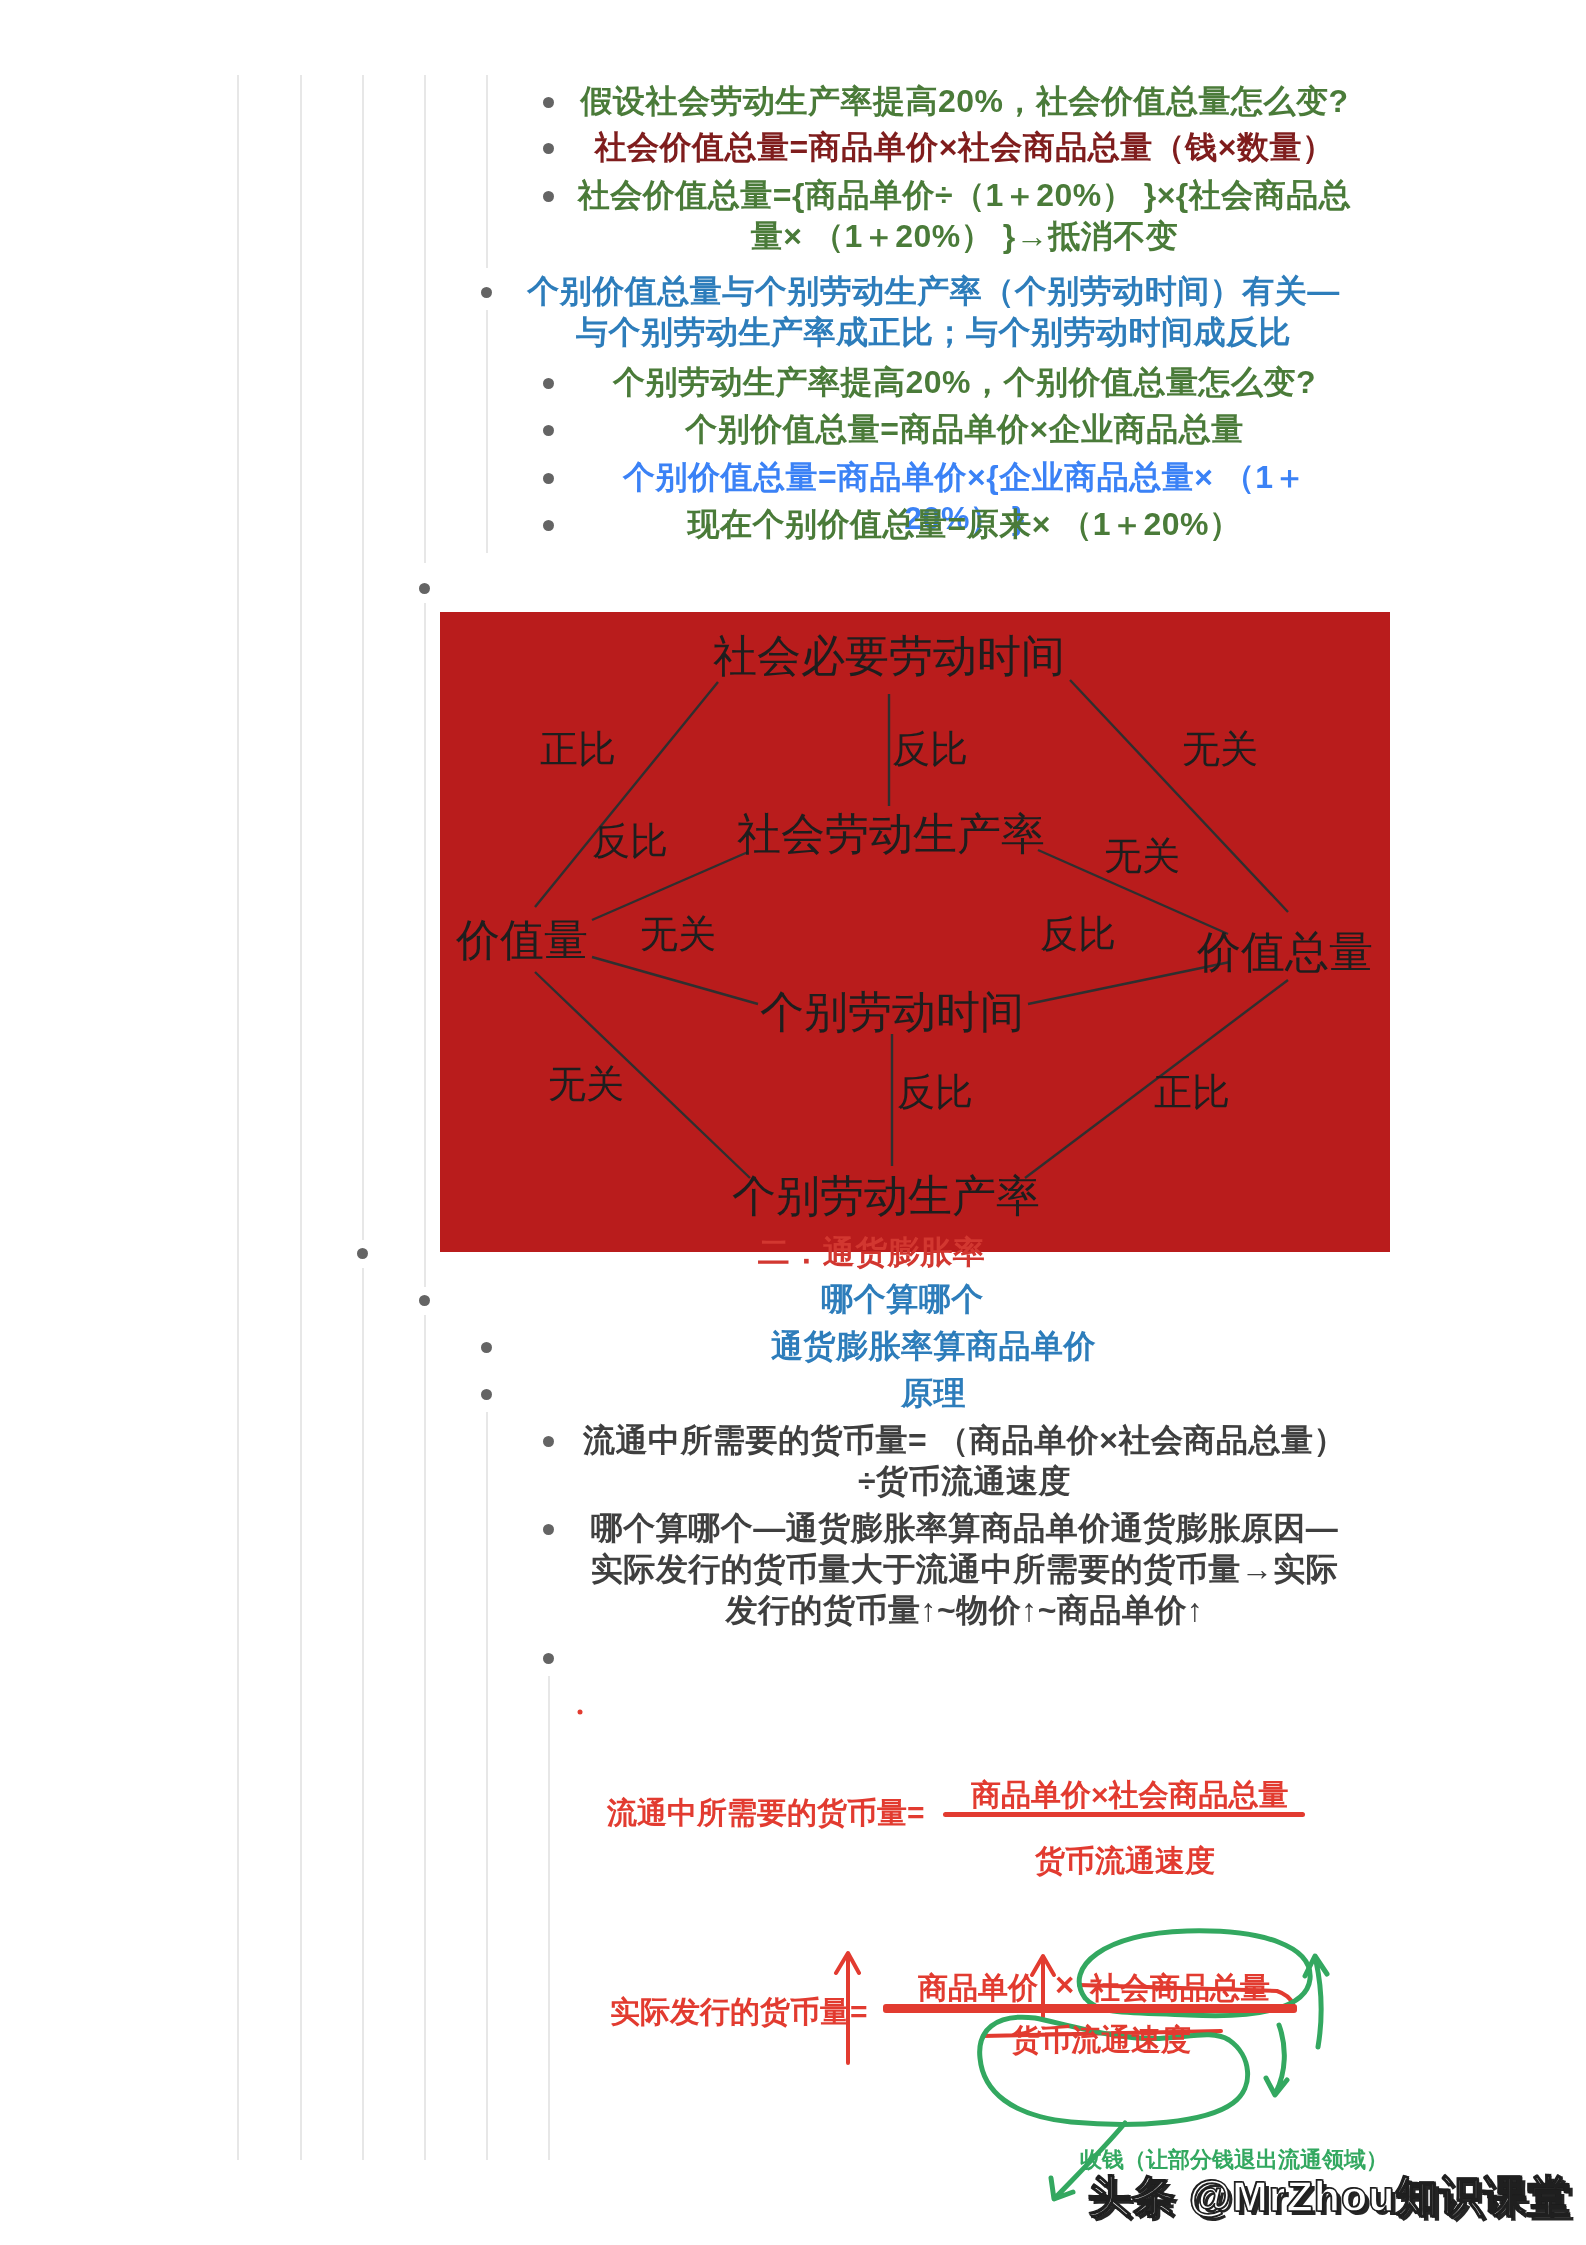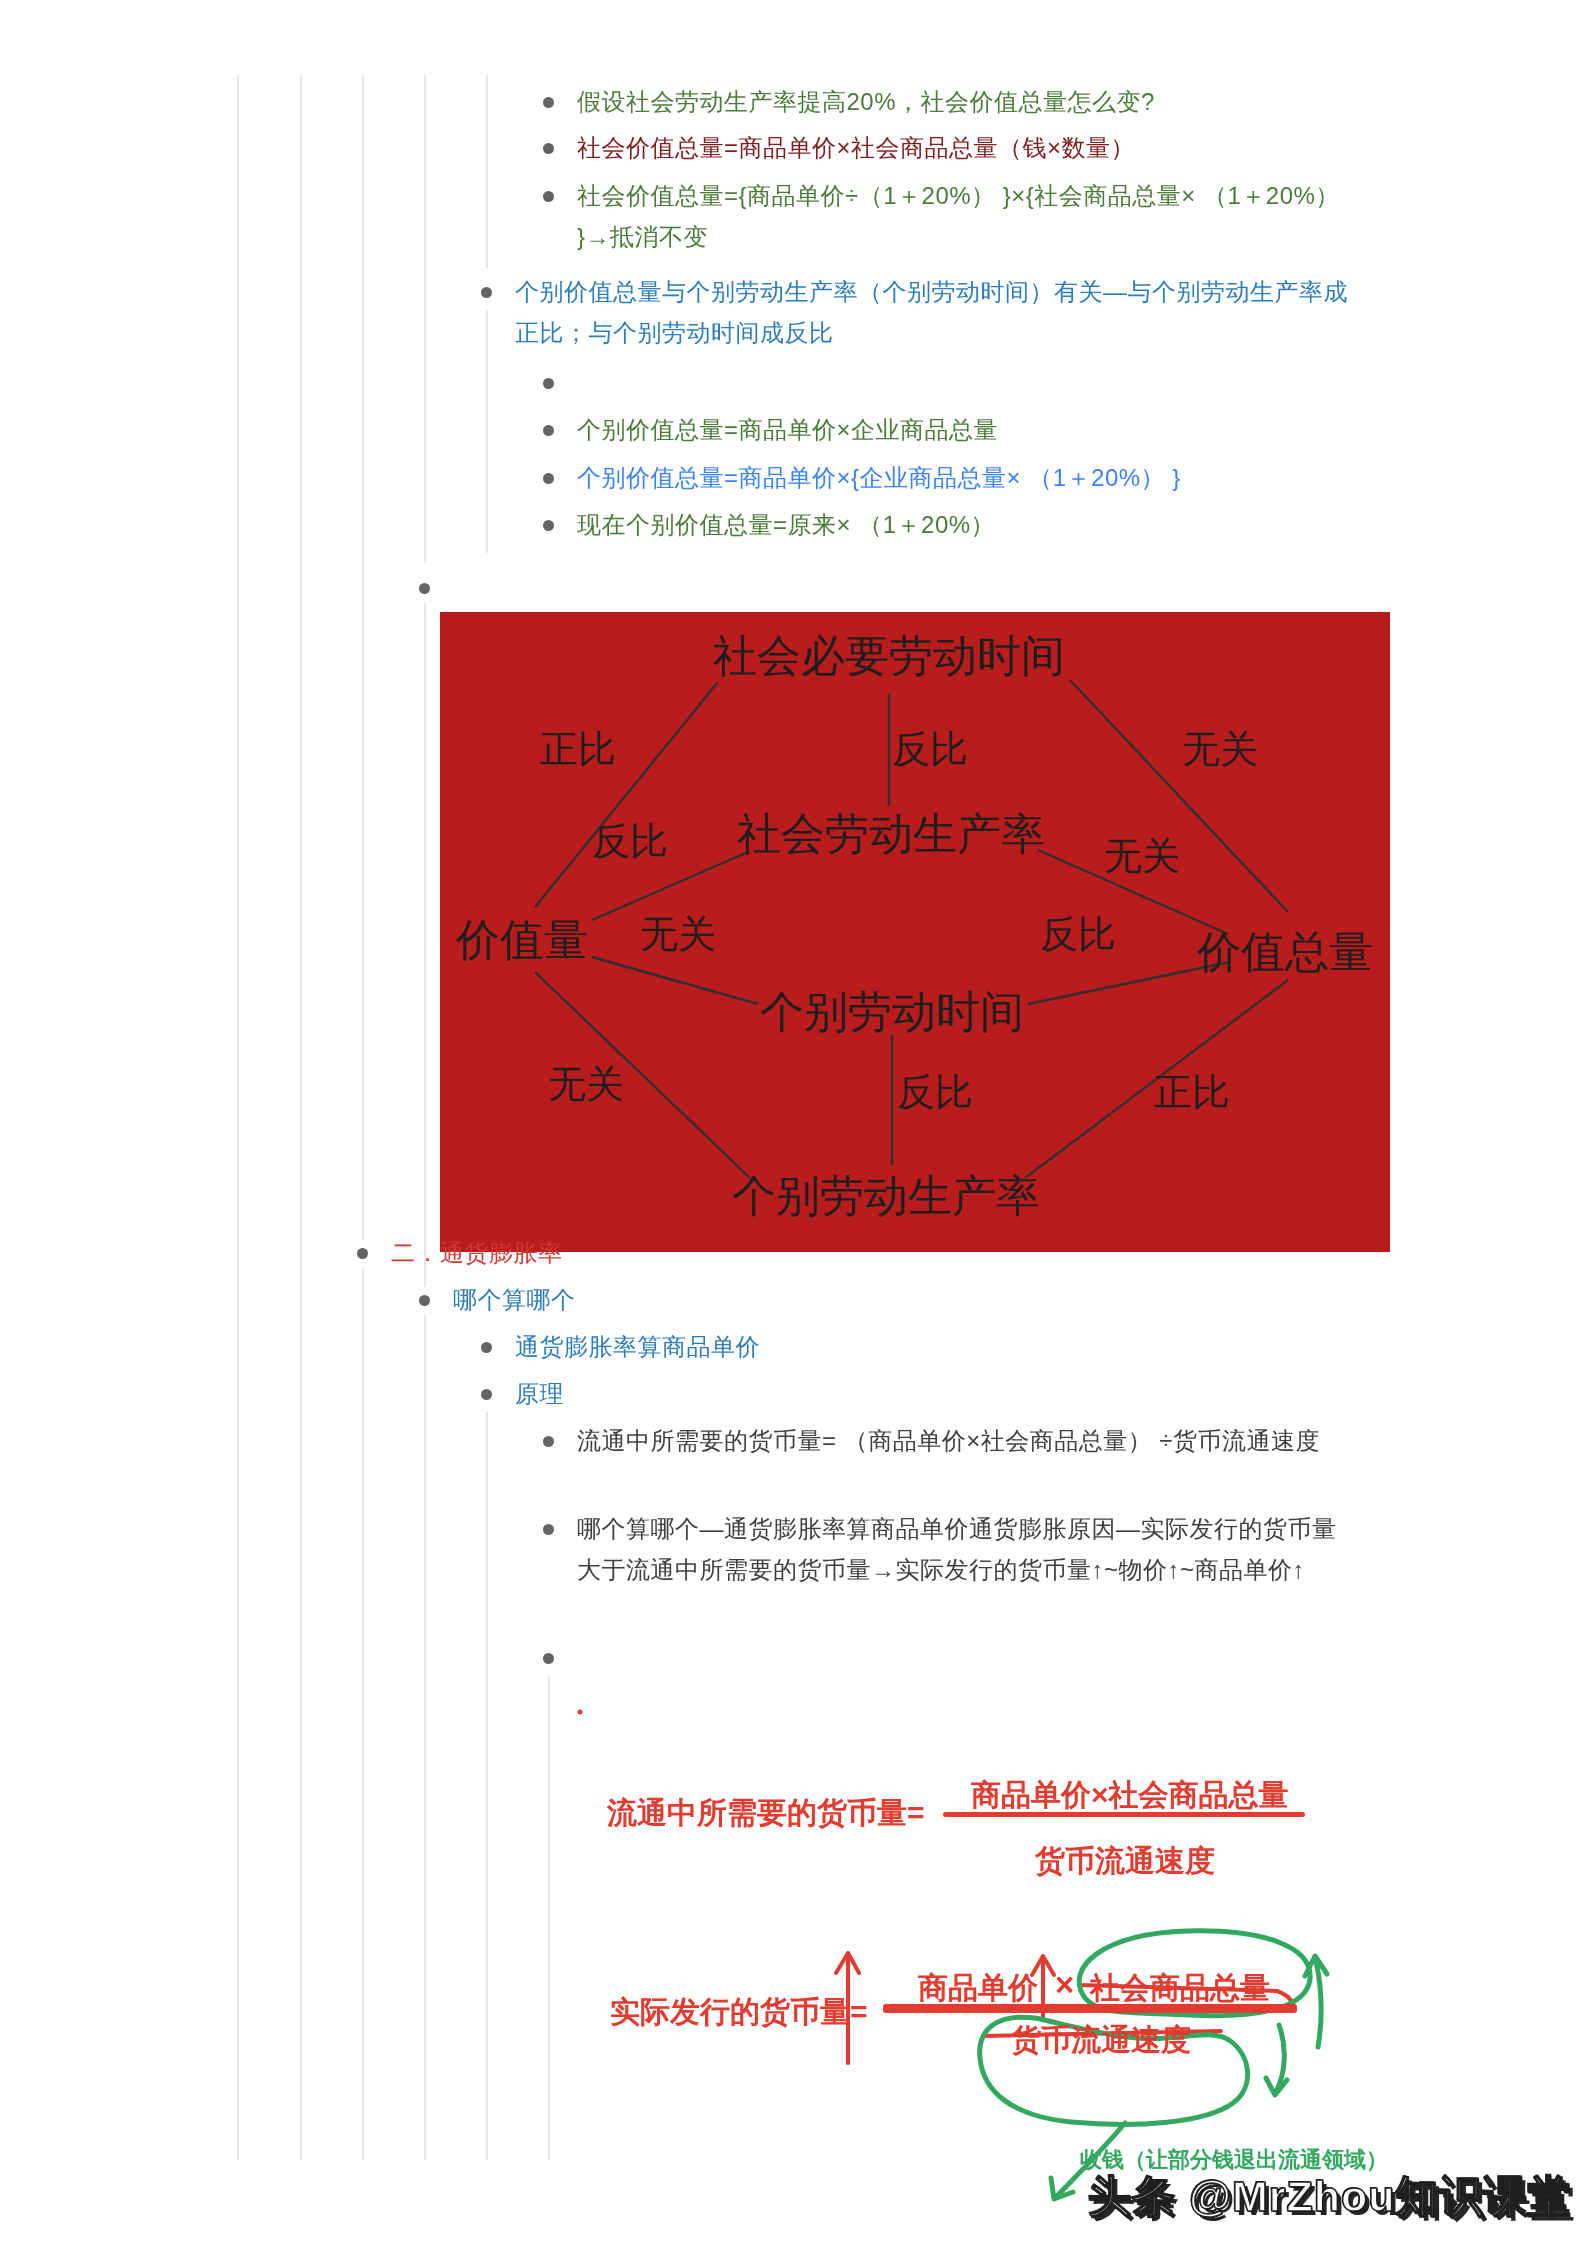--- a/index.html
+++ b/index.html
@@ -1,21 +1,21 @@
 <!DOCTYPE html>
 <html><head>
 <meta charset="utf-8">
 <style>
   html,body{margin:0;padding:0;background:#ffffff;}
   body{width:1586px;height:2245px;position:relative;overflow:hidden;
        font-family:"Liberation Sans","DejaVu Sans",sans-serif;}
   #page{position:absolute;inset:0;}
   .guide{position:absolute;width:2px;background:#e7e7e7;}
   .bullet{position:absolute;width:11px;height:11px;border-radius:50%;background:#646464;}
-  .oitem{position:absolute;font-size:24px;font-weight:400;line-height:41px;letter-spacing:.5px;}
+  .oitem{position:absolute;font-size:32px;font-weight:700;line-height:41px;letter-spacing:.5px;text-align:center;}
   .diagram{position:absolute;left:440px;top:612px;width:950px;height:640px;background:#b91c1c;}
   .dg-node{font-family:"Liberation Serif","DejaVu Serif",serif;font-size:44px;fill:#1e1e1e;}
   .dg-label{font-family:"Liberation Serif","DejaVu Serif",serif;font-size:38px;fill:#1e1e1e;}
   .dg-edge{stroke:#2f2f2f;stroke-width:2.4;}
   .hw{position:absolute;left:565px;top:1695px;width:915px;height:515px;background:#fff;}
   .hw .t{position:absolute;font-weight:700;white-space:nowrap;}
   .hw-red{color:#e23b30;font-size:30px;}
   .hw-green{color:#33a860;font-size:22px;}
   .hw-bar{position:absolute;background:#e23b30;border-radius:3px;}
   .hw-svg{position:absolute;left:0;top:0;width:915px;height:515px;}
@@ -115,20 +115,21 @@
     <div class="guide" style="left: 548px; top: 1676px; height: 484px;"></div>
     <div class="bullet" style="left: 543px; top: 97px;"></div>
     <div class="oitem" style="left: 577px; top: 81px; width: 775px; color: rgb(74, 123, 57);">假设社会劳动生产率提高20%，社会价值总量怎么变?</div>
     <div class="bullet" style="left: 543px; top: 143px;"></div>
     <div class="oitem" style="left: 577px; top: 127px; width: 775px; color: #7f1d1d;">社会价值总量=商品单价×社会商品总量（钱×数量）</div>
     <div class="bullet" style="left: 543px; top: 191px;"></div>
     <div class="oitem" style="left: 577px; top: 175px; width: 775px; color: rgb(74, 123, 57);">社会价值总量={商品单价÷（1＋20%） }×{社会商品总量× （1＋20%） }→抵消不变</div>
     <div class="bullet" style="left: 481px; top: 287px;"></div>
     <div class="oitem" style="left: 515px; top: 271px; width: 837px; color: rgb(45, 125, 187);">个别价值总量与个别劳动生产率（个别劳动时间）有关—与个别劳动生产率成正比；与个别劳动时间成反比</div>
     <div class="bullet" style="left: 543px; top: 378px;"></div>
+    <div class="oitem" style="left: 577px; top: 362px; width: 775px; color: rgb(74, 123, 57);">个别劳动生产率提高20%，个别价值总量怎么变?</div>
     <div class="bullet" style="left: 543px; top: 425px;"></div>
     <div class="oitem" style="left: 577px; top: 409px; width: 775px; color: rgb(74, 123, 57);">个别价值总量=商品单价×企业商品总量</div>
     <div class="bullet" style="left: 543px; top: 473px;"></div>
     <div class="oitem" style="left: 577px; top: 457px; width: 775px; color: #3b82f6;">个别价值总量=商品单价×{企业商品总量× （1＋20%） }</div>
     <div class="bullet" style="left: 543px; top: 520px;"></div>
     <div class="oitem" style="left: 577px; top: 504px; width: 775px; color: rgb(74, 123, 57);">现在个别价值总量=原来× （1＋20%）</div>
     <div class="bullet" style="left: 419px; top: 583px;"></div>
     <div class="bullet" style="left: 357px; top: 1248px;"></div>
     <div class="oitem" style="left: 391px; top: 1232px; width: 961px; color: rgb(210, 55, 48);">二．通货膨胀率</div>
     <div class="bullet" style="left: 419px; top: 1295px;"></div>

